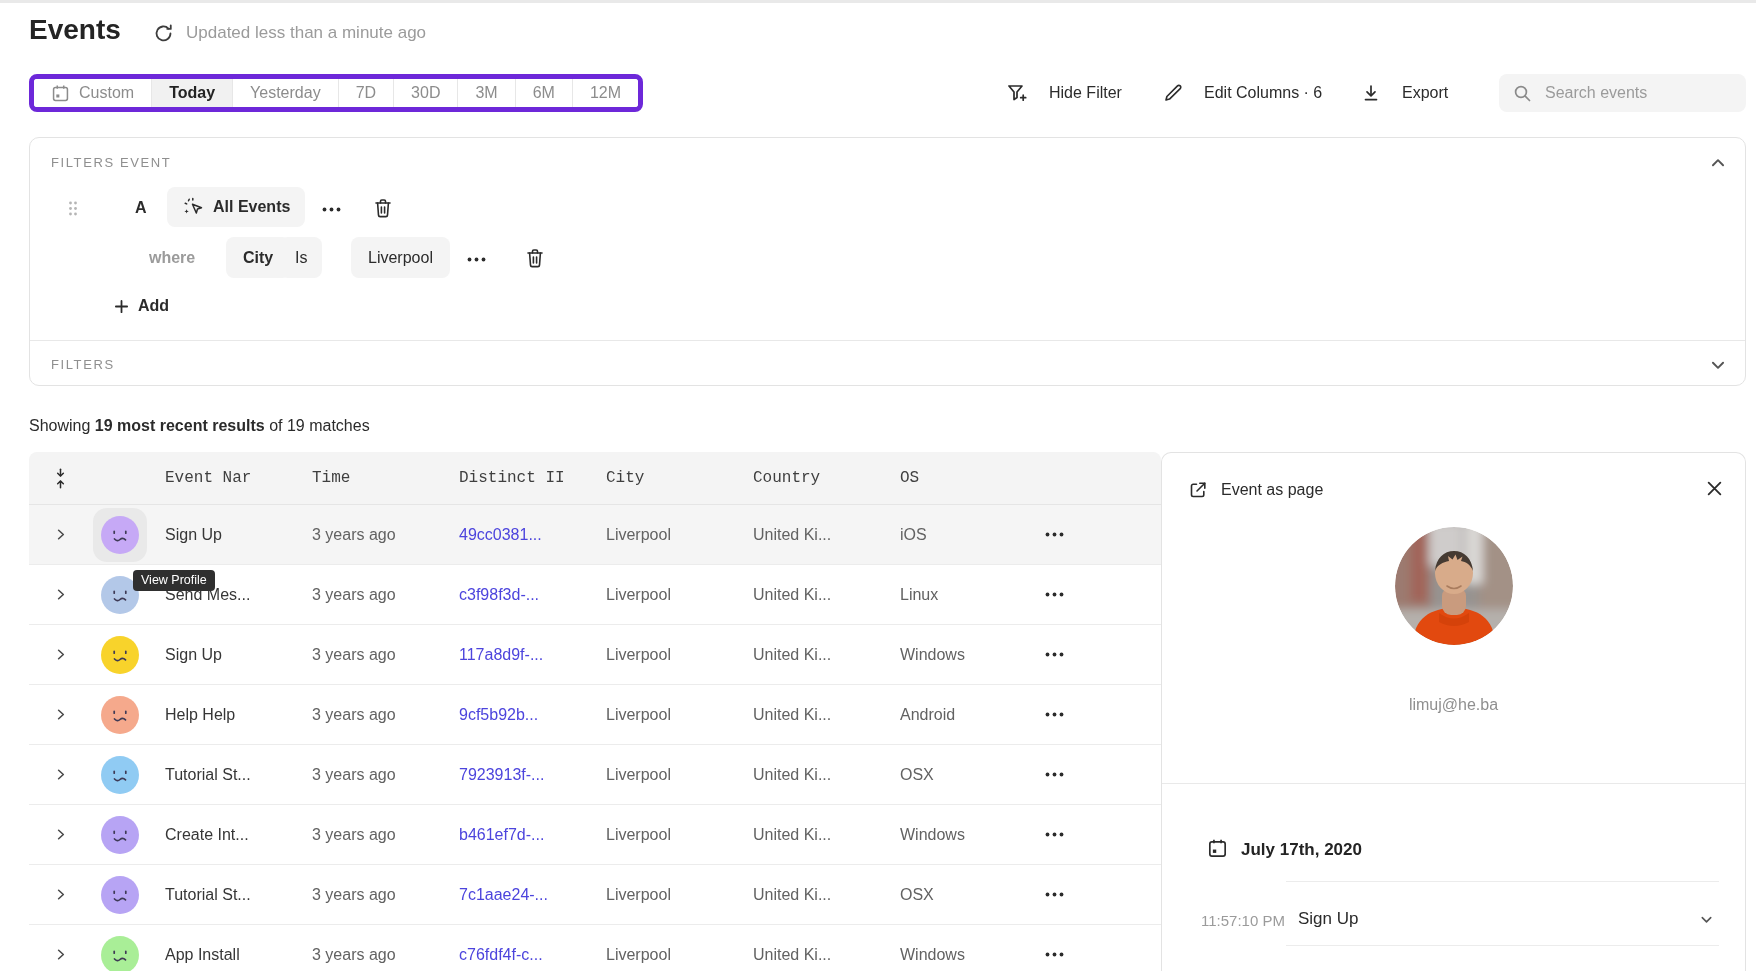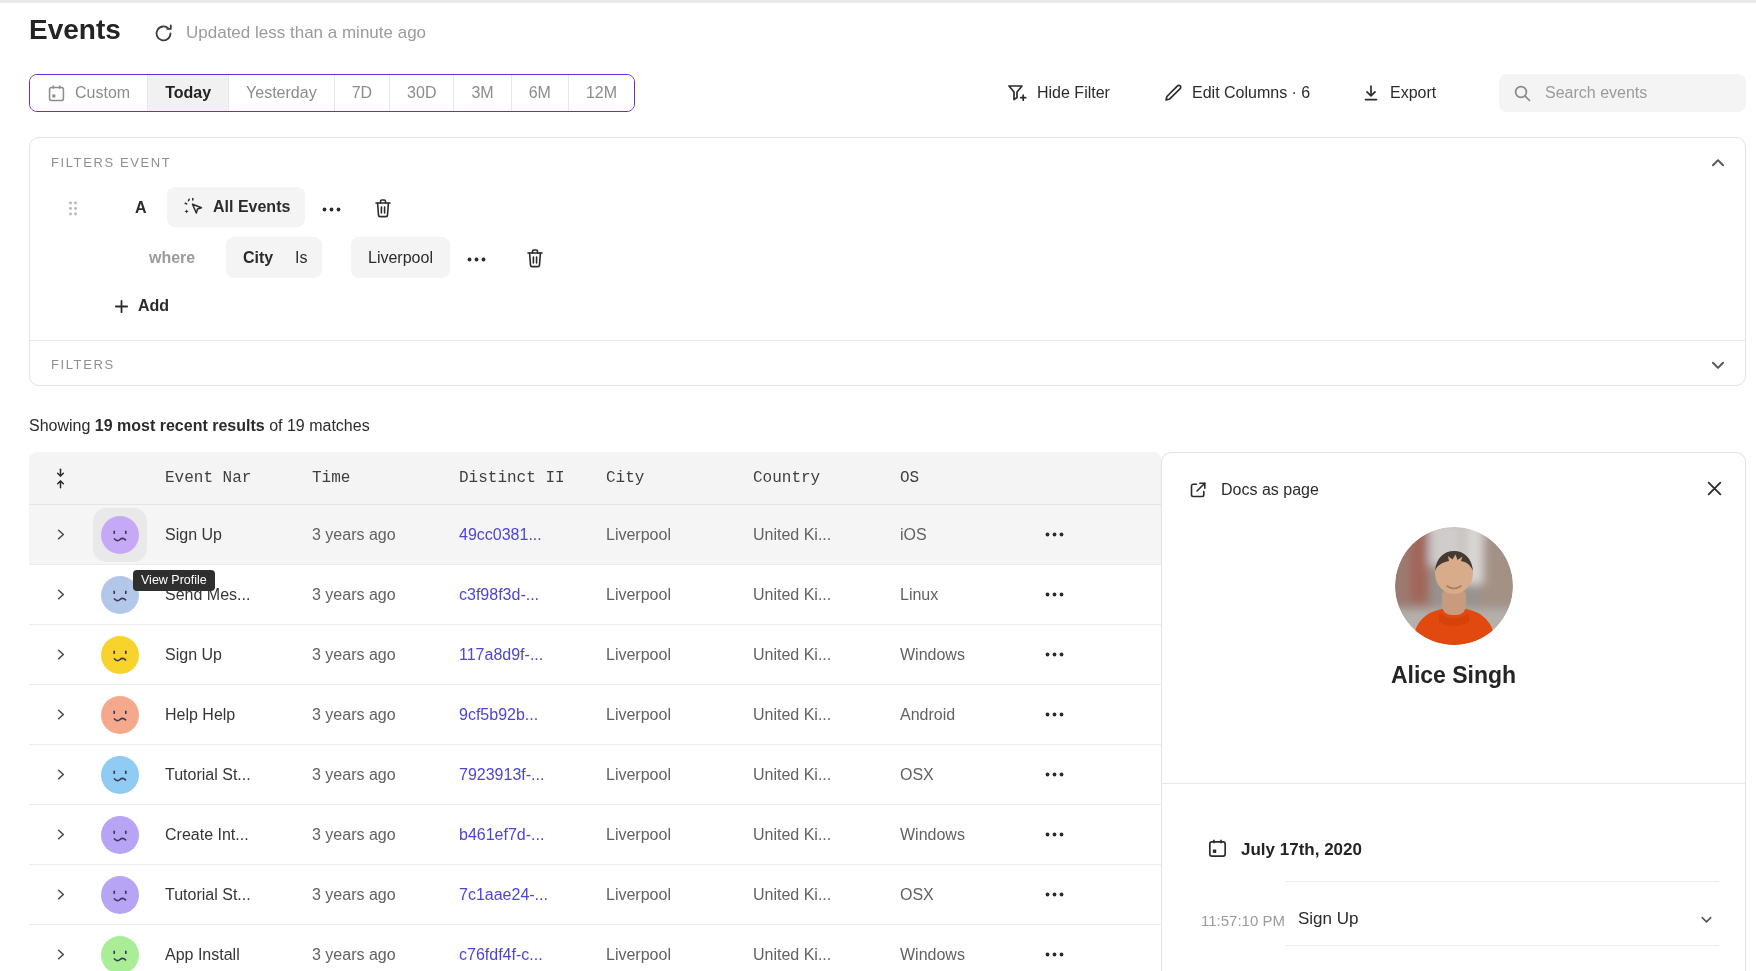--- a/index.html
+++ b/index.html
@@ -14,28 +14,28 @@
   svg{display:block;}
 
   .top-edge{position:absolute;top:0;left:0;right:0;height:3px;background:#e9e9e9;}
 
   
   .page-title{position:absolute;left:29px;top:14px;margin:0;font-size:28px;font-weight:700;color:#242424;}
   .refresh-btn{position:absolute;left:151px;top:21px;width:24px;height:24px;display:flex;align-items:center;justify-content:center;color:#3d3d3d;}
   .updated{position:absolute;left:186px;top:23px;font-size:17px;color:#9b9b9b;}
 
   
-  .datebar{position:absolute;left:29px;top:74px;height:38px;display:flex;align-items:stretch;border:1px solid #6d28d9;border-radius:8px;background:#fff;overflow:hidden;}
+  .datebar{position:absolute;left:29px;top:74px;height:38px;display:flex;align-items:stretch;border:5px solid #6d28d9;border-radius:8px;background:#fff;overflow:hidden;}
   .dtab{display:flex;align-items:center;gap:9px;padding:0 17px;font-size:16px;color:#8c8c8c;border-right:1px solid #e7e7e7;background:#fff;white-space:nowrap;}
   .dtab:last-child{border-right:none;}
   .dtab.selected{background:#f1f1f1;color:#232323;font-weight:700;}
   .dtab-ic{color:#8c8c8c;display:flex;}
 
   
-  .tool-btn{position:absolute;top:74px;height:38px;display:flex;align-items:center;gap:9px;font-size:16px;color:#2b2b2b;}
+  .tool-btn{position:absolute;top:74px;height:38px;display:flex;align-items:center;gap:21px;font-size:16px;color:#2b2b2b;}
   .tool-btn .t-ic{color:#2b2b2b;display:flex;}
   .btn-hide-filter{left:1006px;}
   .btn-edit-columns{left:1163px;}
   .btn-export{left:1361px;}
   .search{position:absolute;top:74px;right:10px;width:247px;height:38px;background:#f4f4f4;border-radius:8px;display:flex;align-items:center;gap:11px;padding:0 14px;}
   .search input{border:none;outline:none;background:transparent;flex:1;font-size:16px;color:#2b2b2b;font-family:inherit;}
   .search input::placeholder{color:#9b9b9b;}
 
   
   .qcard{position:absolute;left:29px;top:137px;width:1717px;height:249px;border:1px solid #e3e3e3;border-radius:10px;background:#fff;}
@@ -581,21 +581,21 @@
 
 <div class="tooltip">View Profile</div>
 
 <div class="panel">
   <button class="open-page">
     <svg width="20" height="20" viewBox="0 0 20 20" fill="none" stroke="currentColor" stroke-width="1.6" stroke-linecap="round" stroke-linejoin="round">
       <path d="M8.5 4.2H5.2A1.7 1.7 0 0 0 3.5 5.9v8.9a1.7 1.7 0 0 0 1.7 1.7h8.9a1.7 1.7 0 0 0 1.7-1.7v-3.3"></path>
       <path d="M11.8 3.2h5v5"></path>
         <path d="M16.8 3.2L9 11"></path>
     </svg>
-    <span>Docs as page</span>
+    <span>Event as page</span>
   </button>
   <button class="panel-close">
     <svg width="17" height="17" viewBox="0 0 16 16" stroke="currentColor" stroke-width="1.7" stroke-linecap="round">
         <path d="M2.5 2.5l11 11M13.5 2.5l-11 11"></path>
       </svg>
   </button>
 
   <div class="pphoto">
     <svg width="118" height="118" viewBox="0 0 118 118">
       <defs>
@@ -619,21 +619,21 @@
         <path d="M18 118c0-27 18-37 41-37s41 10 41 37z" fill="#e2490f"></path>
         <rect x="47" y="60" width="24" height="28" rx="9" fill="#c99b7e"></rect>
         <path d="M44 86q15 11 30 0v9q-15 8-30 0z" fill="#d5420a"></path>
         <ellipse cx="59" cy="46" rx="19" ry="21" fill="#d8ab8a"></ellipse>
         <path d="M40 44c1-13 9-20 19-20s18 7 19 20c-3-7-7-9-12-10l1.5-4.5-5 3.5-2-5.5-3 5-4.5-3.5 1 5c-6 1-12 4-14 10z" fill="#453a32"></path>
         <path d="M52 59q7 5 14 0" stroke="#a97c5e" stroke-width="1.6" fill="none" stroke-linecap="round"></path>
       </g>
     </svg>
   </div>
 
-  <div class="pname">Alice Singh</div>
+  <div class="pemail">limuj@he.ba</div>
 
   <div class="pdiv1"></div>
 
   <span class="pcal">
     <svg width="21" height="21" viewBox="0 0 20 20" fill="none" stroke="currentColor" stroke-width="1.6">
       <rect x="2.7" y="3.7" width="14.6" height="13.6" rx="2"></rect>
       <line x1="6.6" y1="1.6" x2="6.6" y2="5"></line>
         <line x1="13.4" y1="1.6" x2="13.4" y2="5"></line>
       <rect x="5.6" y="11" width="3.2" height="3.2" fill="currentColor" stroke="none"></rect>
     </svg>

